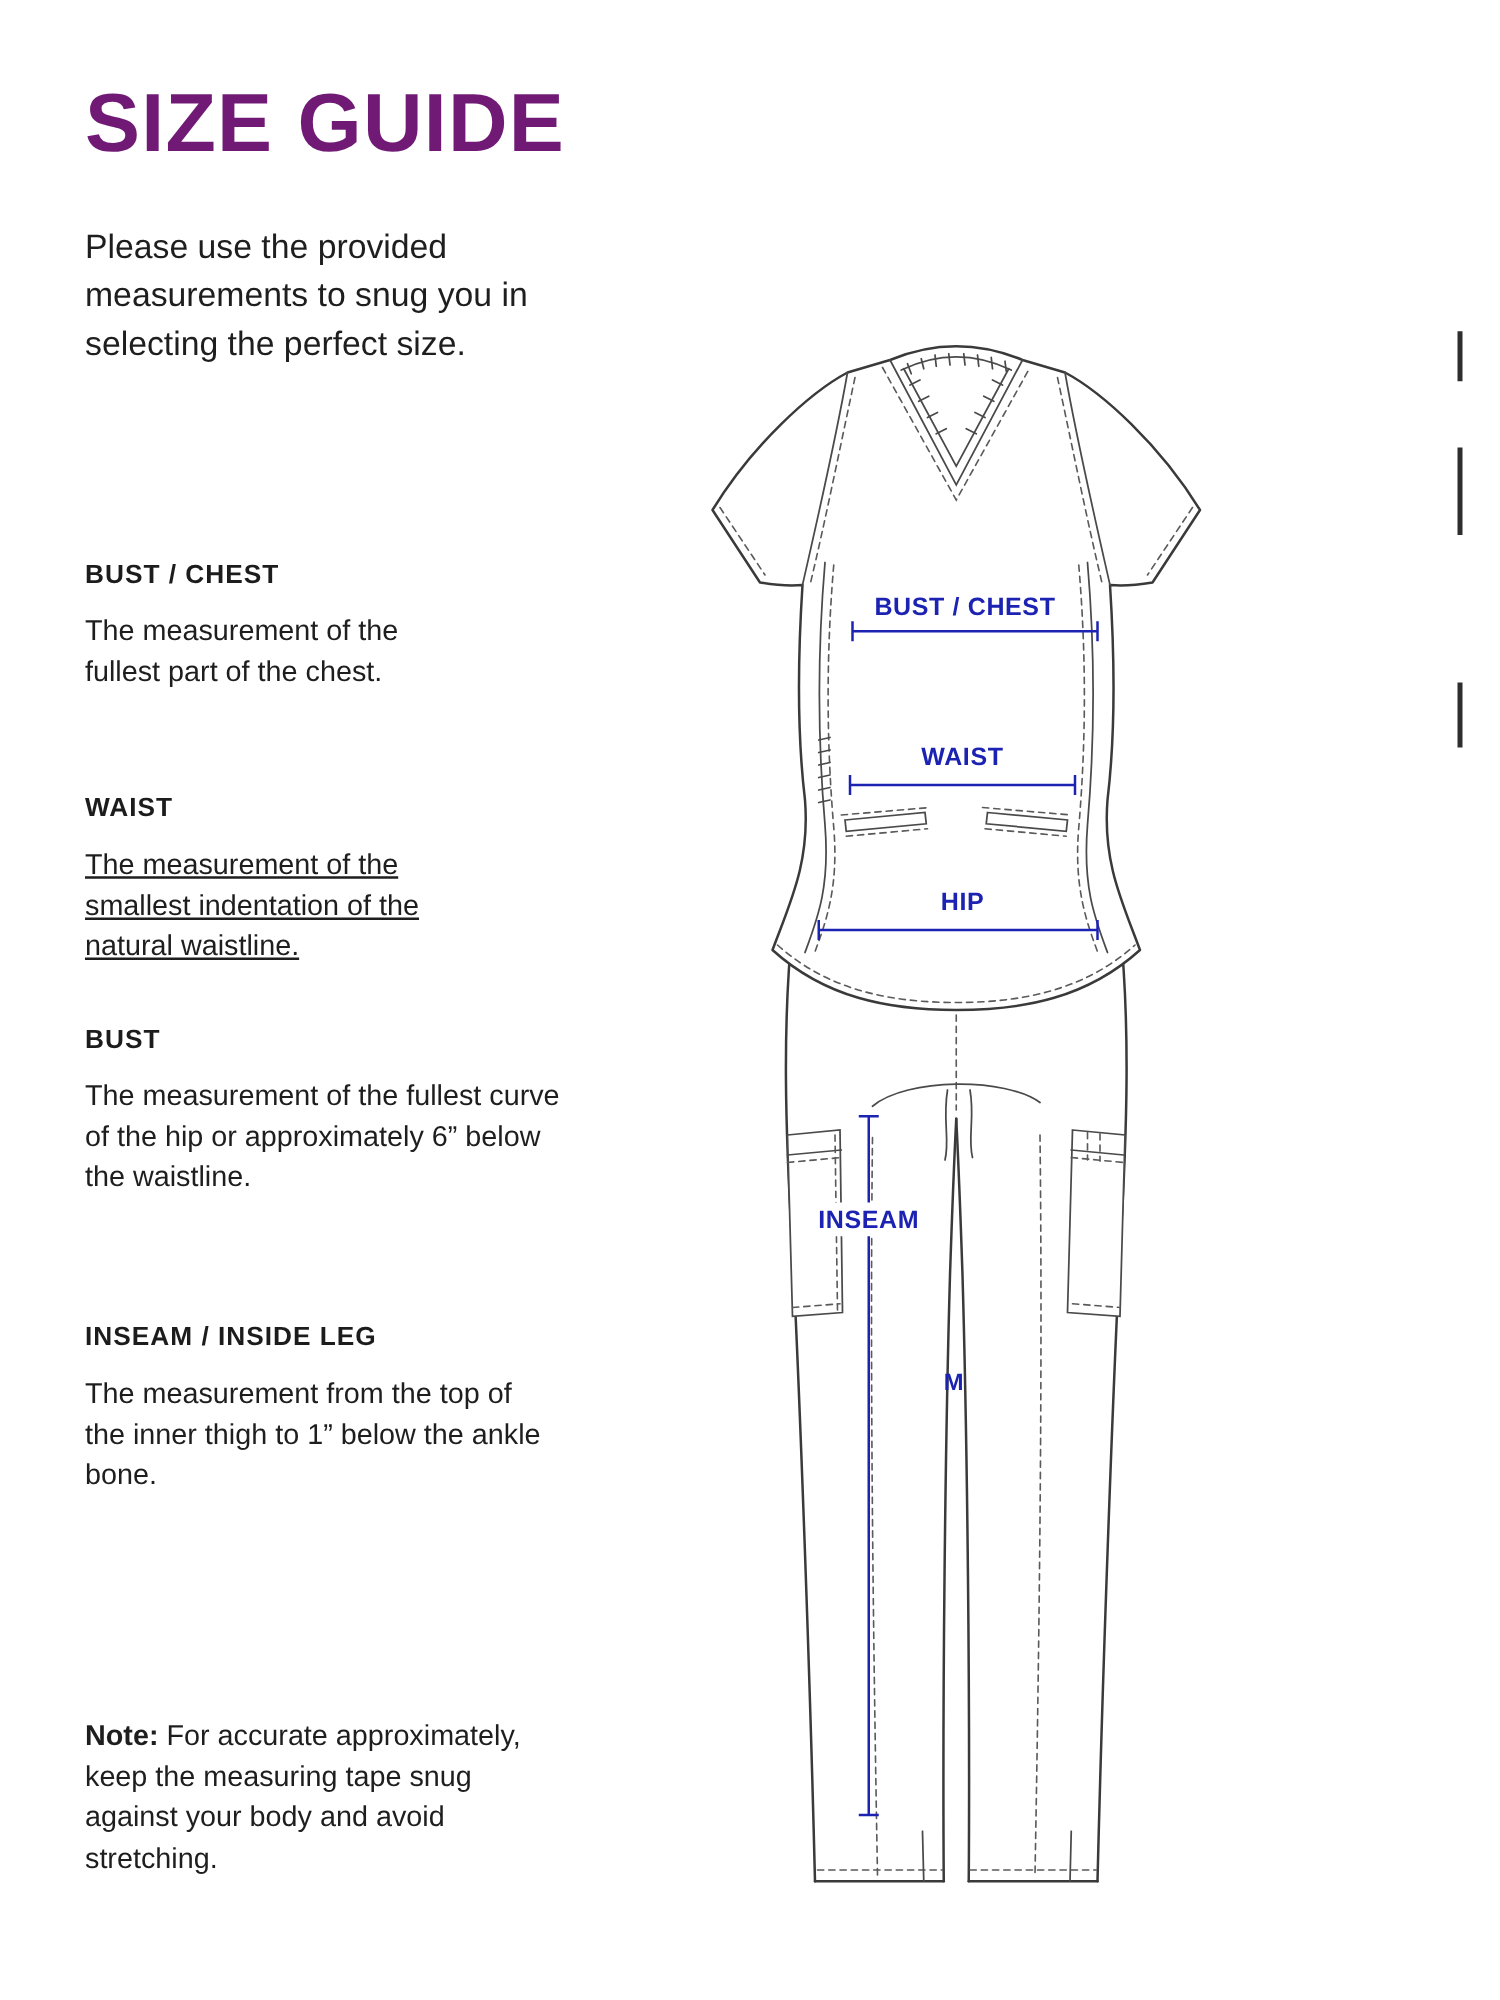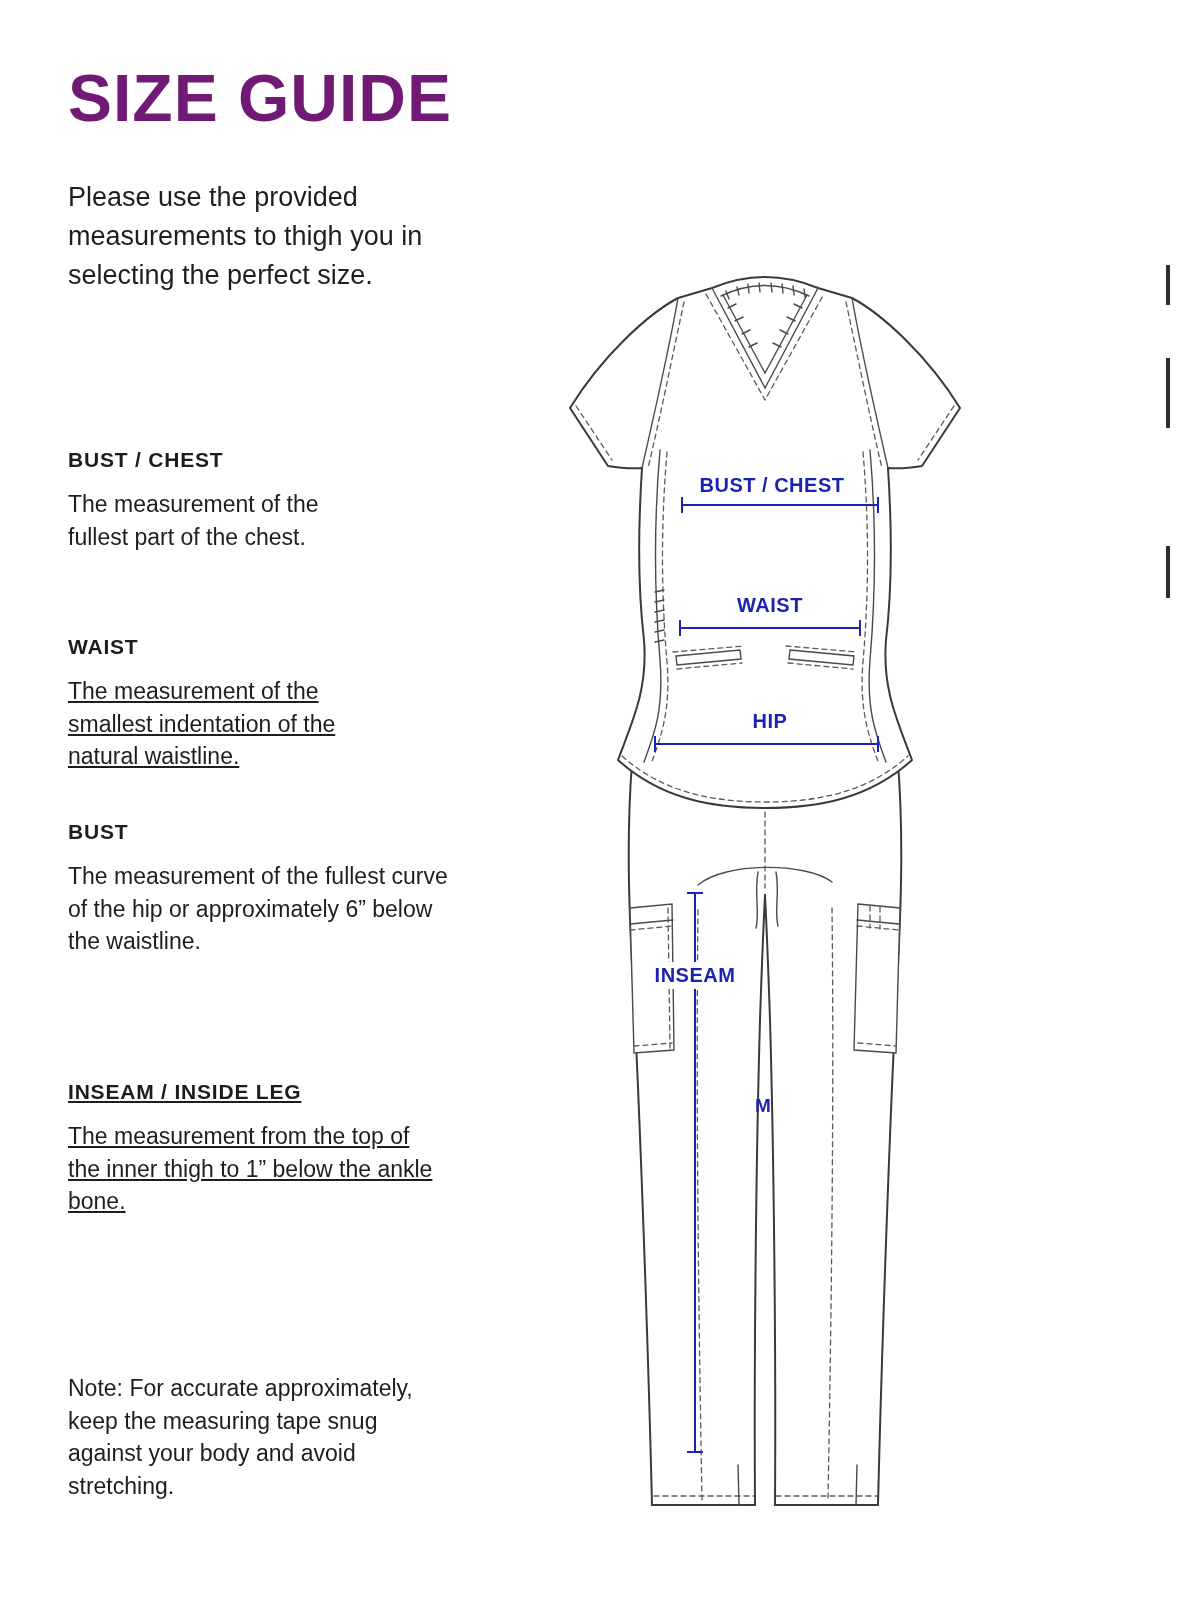--- a/index.html
+++ b/index.html
@@ -15,26 +15,26 @@
   p.intro{
     position:absolute;left:68px;top:178px;margin:0;width:452px;
     font-size:27px;line-height:1.45;color:#1e1e1e;
   }
   section.def{position:absolute;left:68px;margin:0;}
   section.def h2{margin:0 0 16px 0;font-size:21px;font-weight:bold;letter-spacing:.8px;color:#1c1c1c;}
   section.def p{margin:0;font-size:23px;line-height:1.42;color:#1e1e1e;}
   .sec0{top:448px;} .sec0 p{width:300px;}
   .sec1{top:635px;} .sec1 p{width:320px;text-decoration:underline;}
   .sec2{top:820px;} .sec2 p{width:392px;}
-  .sec3{top:1080px;text-decoration:underline;} .sec3 p{width:372px;}
+  .sec3{top:1058px;} .sec3 p{width:372px;}
   p.note{
     position:absolute;left:68px;top:1372px;margin:0;width:356px;
     font-size:23px;line-height:1.42;color:#1e1e1e;
   }
-  p.note strong{font-weight:normal;}
+  p.note strong{font-weight:bold;}
   .diagram{position:absolute;left:530px;top:260px;width:470px;height:1300px;}
   .diagram svg{display:block;}
   
   .s  {stroke:#3a3a3a;stroke-width:2;fill:none;stroke-linecap:round;stroke-linejoin:round;}
   .sf {stroke:#3a3a3a;stroke-width:2;fill:#ffffff;stroke-linejoin:round;}
   .s1 {stroke:#4a4a4a;stroke-width:1.4;fill:none;stroke-linecap:round;}
   .s1f{stroke:#4a4a4a;stroke-width:1.4;fill:#ffffff;}
   .d  {stroke:#5a5a5a;stroke-width:1.3;fill:none;stroke-dasharray:5 4;stroke-linecap:round;}
   .fillonly{fill:#ffffff;stroke:none;}
   .acc-l{stroke:#1c23b3;stroke-width:2;fill:none;}
@@ -43,21 +43,21 @@
   .edge-mark{position:absolute;left:1166px;width:4px;background:#2e2e2e;}
   .m1{top:265px;height:40px;} .m2{top:358px;height:70px;} .m3{top:546px;height:52px;}
 </style>
 </head>
 <body>
 
 <div class="page">
 
   <h1 class="title">SIZE GUIDE</h1>
 
-  <p class="intro">Please use the provided measurements to thigh you in selecting the perfect size.</p>
+  <p class="intro">Please use the provided measurements to snug you in selecting the perfect size.</p>
 
   <section class="def sec0">
     <h2>BUST / CHEST</h2>
     <p>The measurement of the fullest part of the chest.</p>
   </section>
 
   <section class="def sec1">
     <h2>WAIST</h2>
     <p>The measurement of the smallest indentation of the natural waistline.</p>
   </section>

